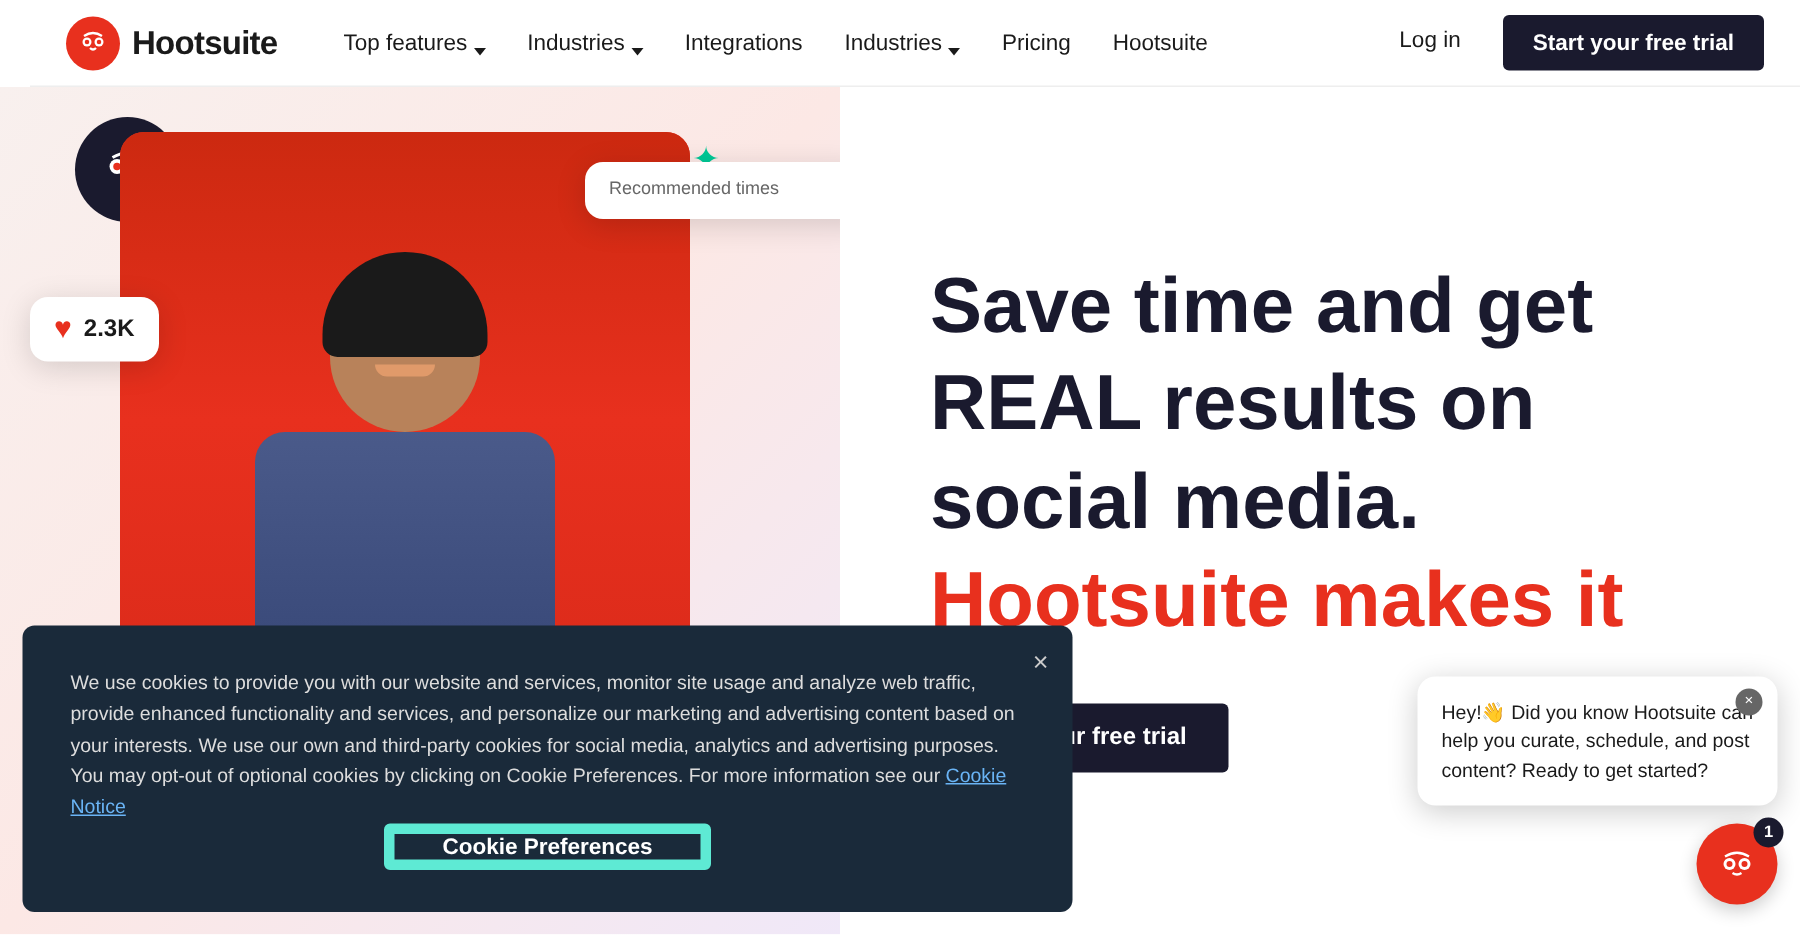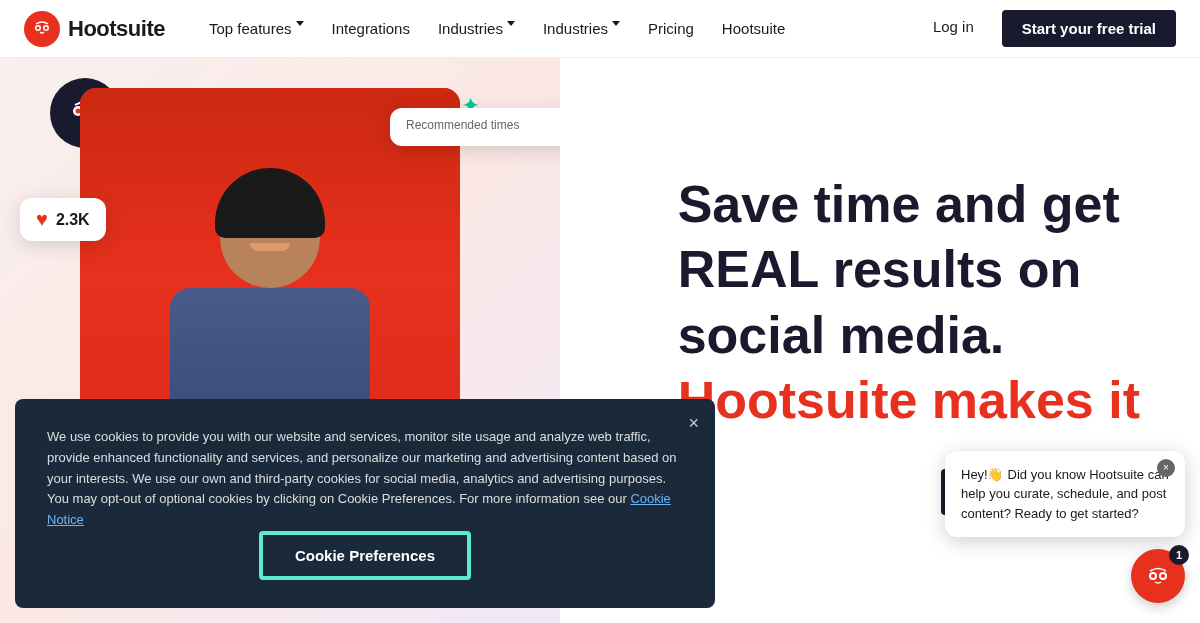--- a/index.html
+++ b/index.html
@@ -1,31 +1,31 @@
 <!DOCTYPE html>
 <html><head>
   <meta charset="utf-8">
   <style>
     * { margin: 0; padding: 0; box-sizing: border-box; }
     body { font-family: -apple-system, BlinkMacSystemFont, 'Segoe UI', Helvetica, Arial, sans-serif; width: 1200px; height: 623px; overflow: hidden; background: #fff; position: relative; }
 
     
     nav {
       display: flex; align-items: center; height: 58px; padding: 0 24px;
-      border-bottom: 1px solid #eee; background: #fff; position: relative; z-index: 100;
+      border-bottom: 1px solid #eee; background: #fff; position: relative; z-index: 100; margin-left: 20px;
     }
     .nav-logo { display: flex; align-items: center; gap: 8px; margin-right: 32px; }
     .nav-logo-owl {
       width: 36px; height: 36px; background: #e8301e; border-radius: 50%;
       display: flex; align-items: center; justify-content: center; flex-shrink: 0;
     }
     .nav-logo-text { font-size: 22px; font-weight: 700; color: #1a1a1a; letter-spacing: -0.5px; }
     .nav-links { display: flex; align-items: center; gap: 4px; flex: 1; }
     .nav-link {
-      display: flex; align-items: flex-start; gap: 4px; padding: 8px 12px;
+      display: flex; align-items: flex-end; gap: 4px; padding: 8px 12px;
       font-size: 15px; font-weight: 500; color: #1a1a1a; cursor: pointer;
       white-space: nowrap; border-radius: 4px;
     }
     .nav-link .chevron {
       width: 0; height: 0;
       border-left: 4px solid transparent; border-right: 4px solid transparent;
       border-top: 5px solid #1a1a1a; margin-top: 1px;
     }
     .nav-right { display: flex; align-items: flex-start; gap: 16px; }
     .nav-login { font-size: 15px; font-weight: 500; color: #1a1a1a; cursor: pointer; padding: 8px 12px; }
@@ -82,43 +82,43 @@
       background: #1a1a2e; border-radius: 50%;
       display: flex; align-items: center; justify-content: center;
     }
     .sparkle {
       position: absolute; top: 35px; right: 80px; color: #00c896; font-size: 22px;
     }
 
     
     .hero-right {
       flex: 1; padding: 50px 60px 40px 60px; display: flex; flex-direction: column;
-      justify-content: center; position: relative; align-items: flex-end;
+      justify-content: center; position: relative;
     }
     .hero-headline {
       font-size: 52px; font-weight: 900; color: #1a1a2e; line-height: 1.1;
       margin-bottom: 8px;
     }
     .hero-headline-red { color: #e8301e; }
 
     
     .cookie-banner {
       position: absolute; bottom: 15px; left: 15px; width: 700px;
       background: #1a2a3a; color: #fff; border-radius: 8px;
       padding: 28px 32px 28px 32px; z-index: 200;
     }
     .cookie-close {
       position: absolute; top: 14px; right: 16px; color: #aaa; font-size: 18px;
       cursor: pointer; background: none; border: none; color: #ccc;
     }
     .cookie-text { font-size: 13px; line-height: 1.6; color: #ddd; }
     .cookie-link { color: #6ab4f5; text-decoration: underline; cursor: pointer; }
     .cookie-btn {
-      border: 4px solid #5eead4; background: transparent; color: #fff;
-      padding: 12px 32px; border-radius: 4px; font-size: 15px; font-weight: 600;
+      border: 7px solid #5eead4; background: transparent; color: #fff;
+      padding: 0 32px; border-radius: 4px; font-size: 15px; font-weight: 600;
       cursor: pointer; display: block; margin: 0 auto;
     }
 
     
     .chat-widget {
       position: absolute; bottom: 20px; right: 15px; z-index: 200;
     }
     .chat-bubble {
       background: #fff; border-radius: 12px; padding: 14px 16px;
       box-shadow: 0 4px 20px rgba(0,0,0,0.2); max-width: 240px;
@@ -166,25 +166,25 @@
     </div>
     <span class="nav-logo-text">Hootsuite</span>
   </div>
 
   <div class="nav-links">
     <div class="nav-link">
       <span>Top features</span>
       <div class="chevron"></div>
     </div>
     <div class="nav-link">
-      <span>Integrations</span>
-    </div>
-    <div class="nav-link">
       <span>Industries</span>
       <div class="chevron"></div>
+    </div>
+    <div class="nav-link">
+      <span>Integrations</span>
     </div>
     <div class="nav-link">
       <span>Industries</span>
       <div class="chevron"></div>
     </div>
     <div class="nav-link">
       <span>Pricing</span>
     </div>
     <div class="nav-link">
       <span>Hootsuite</span>

